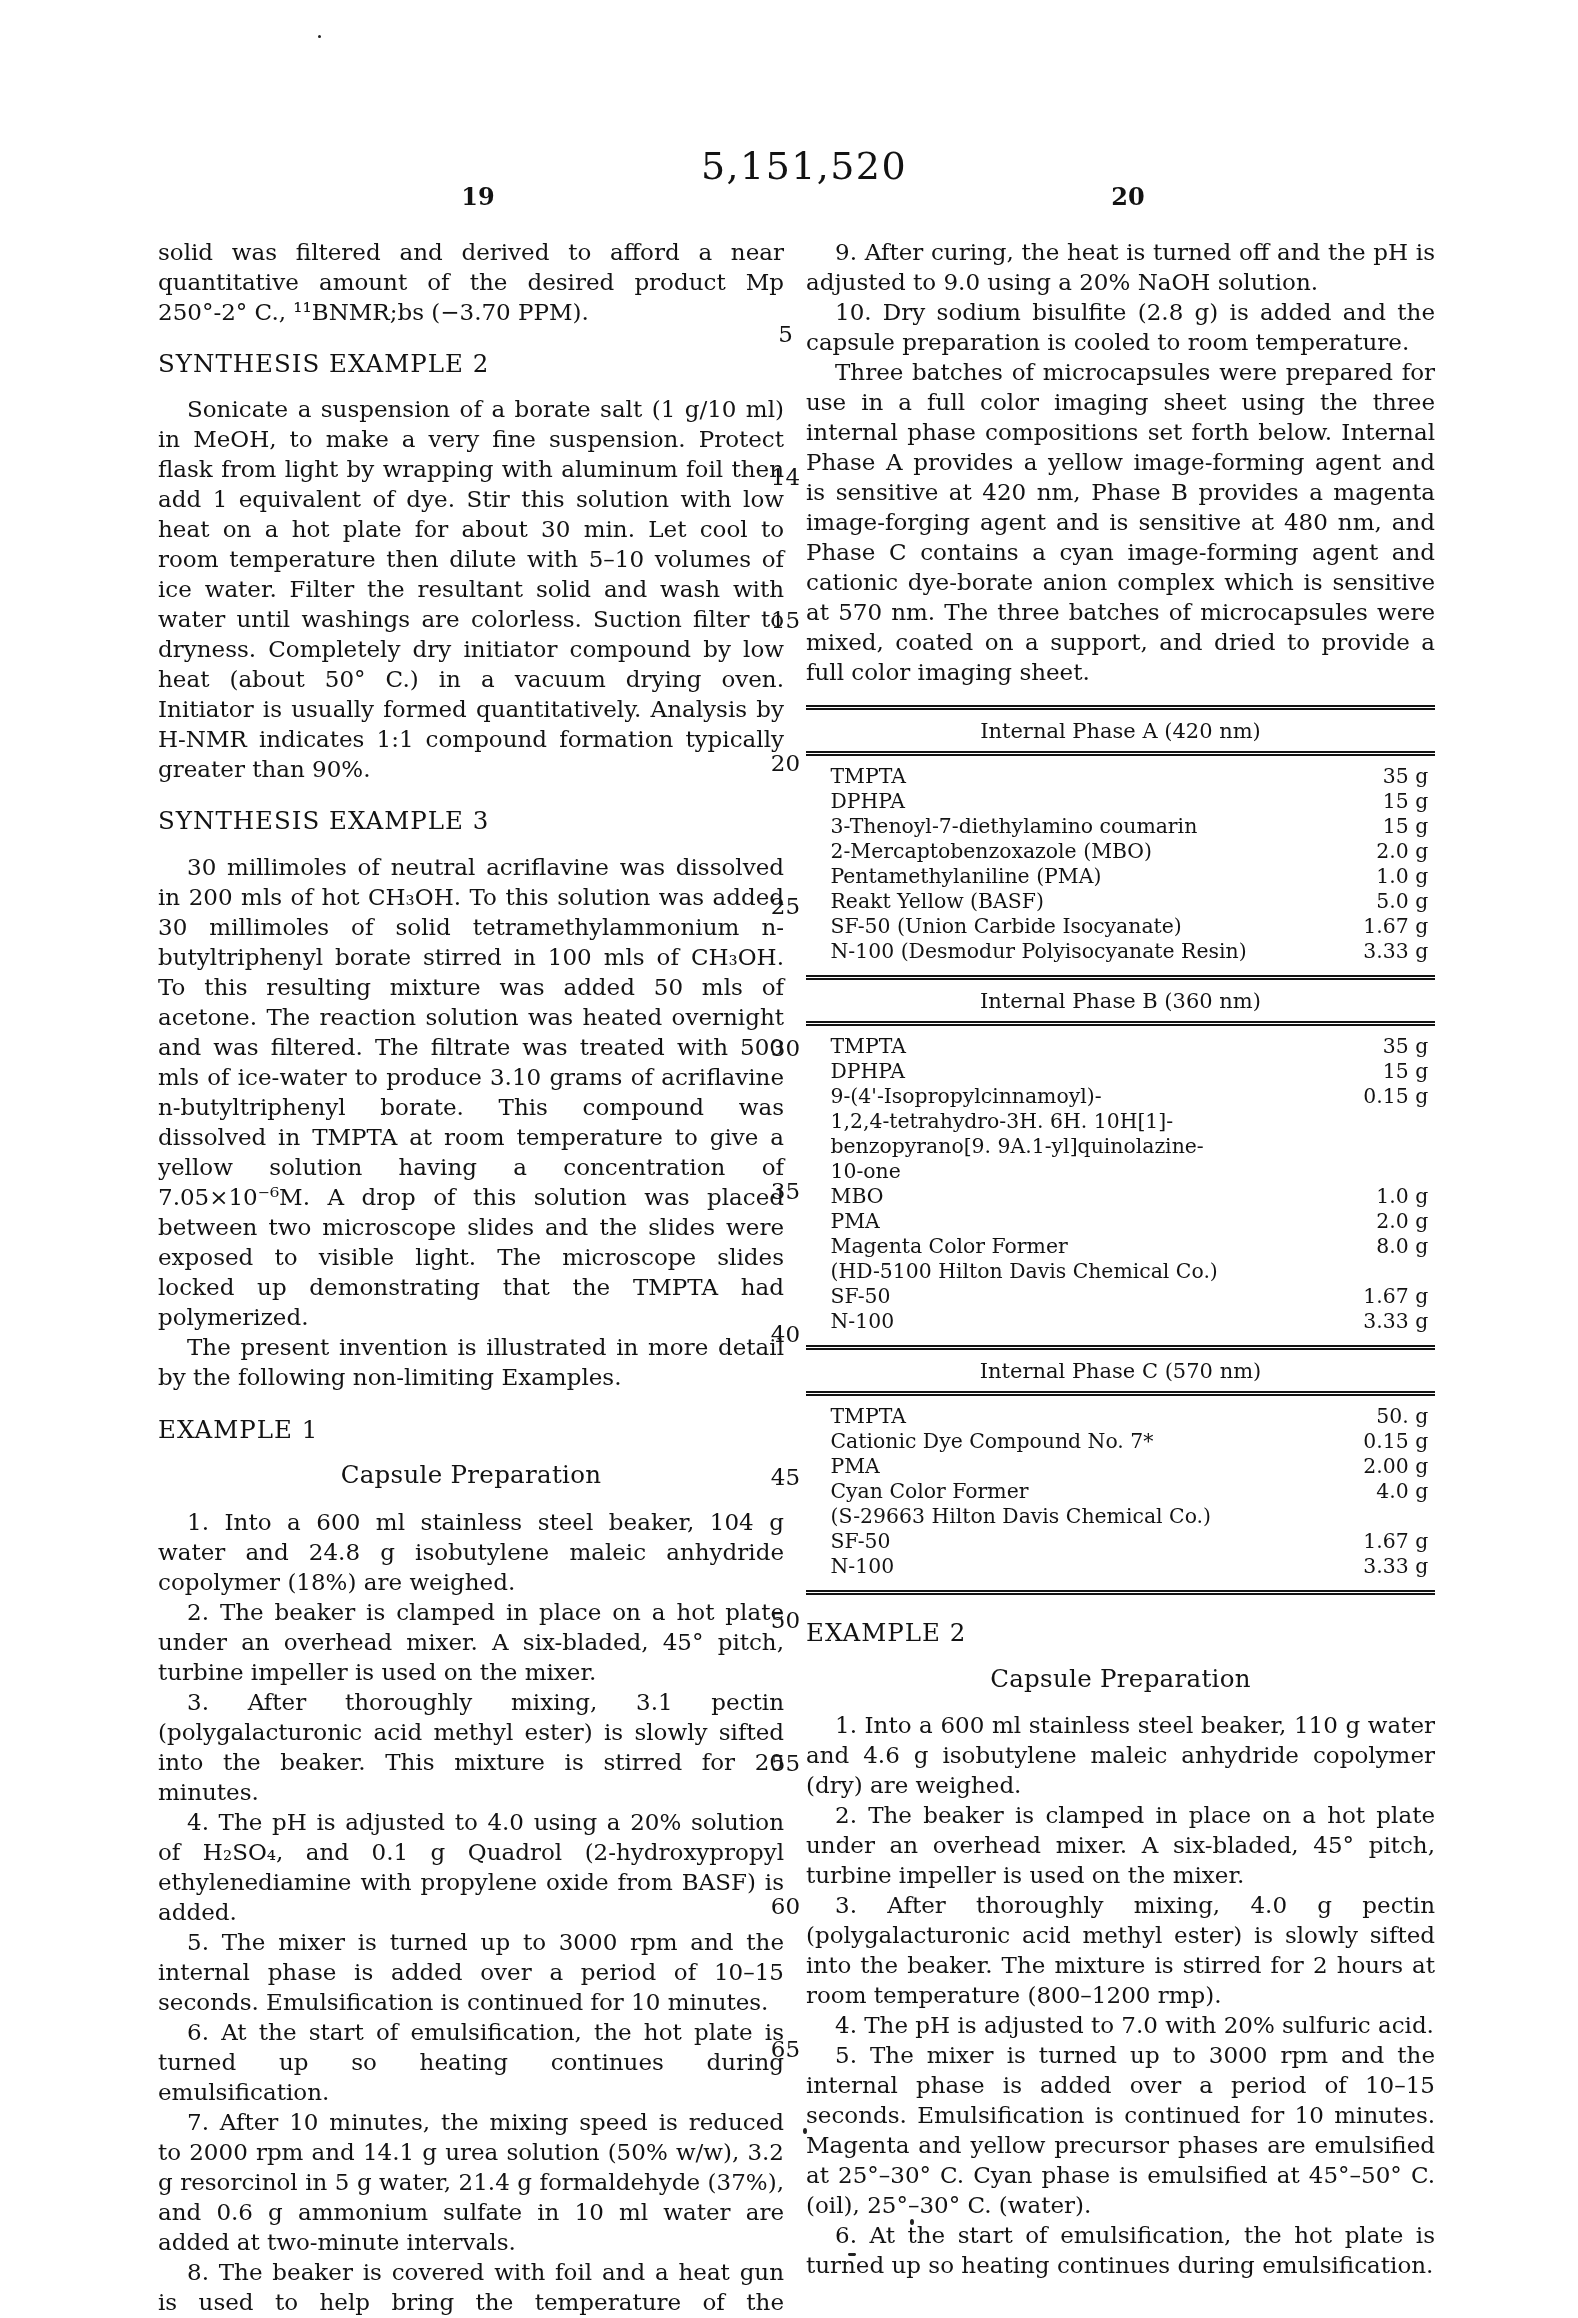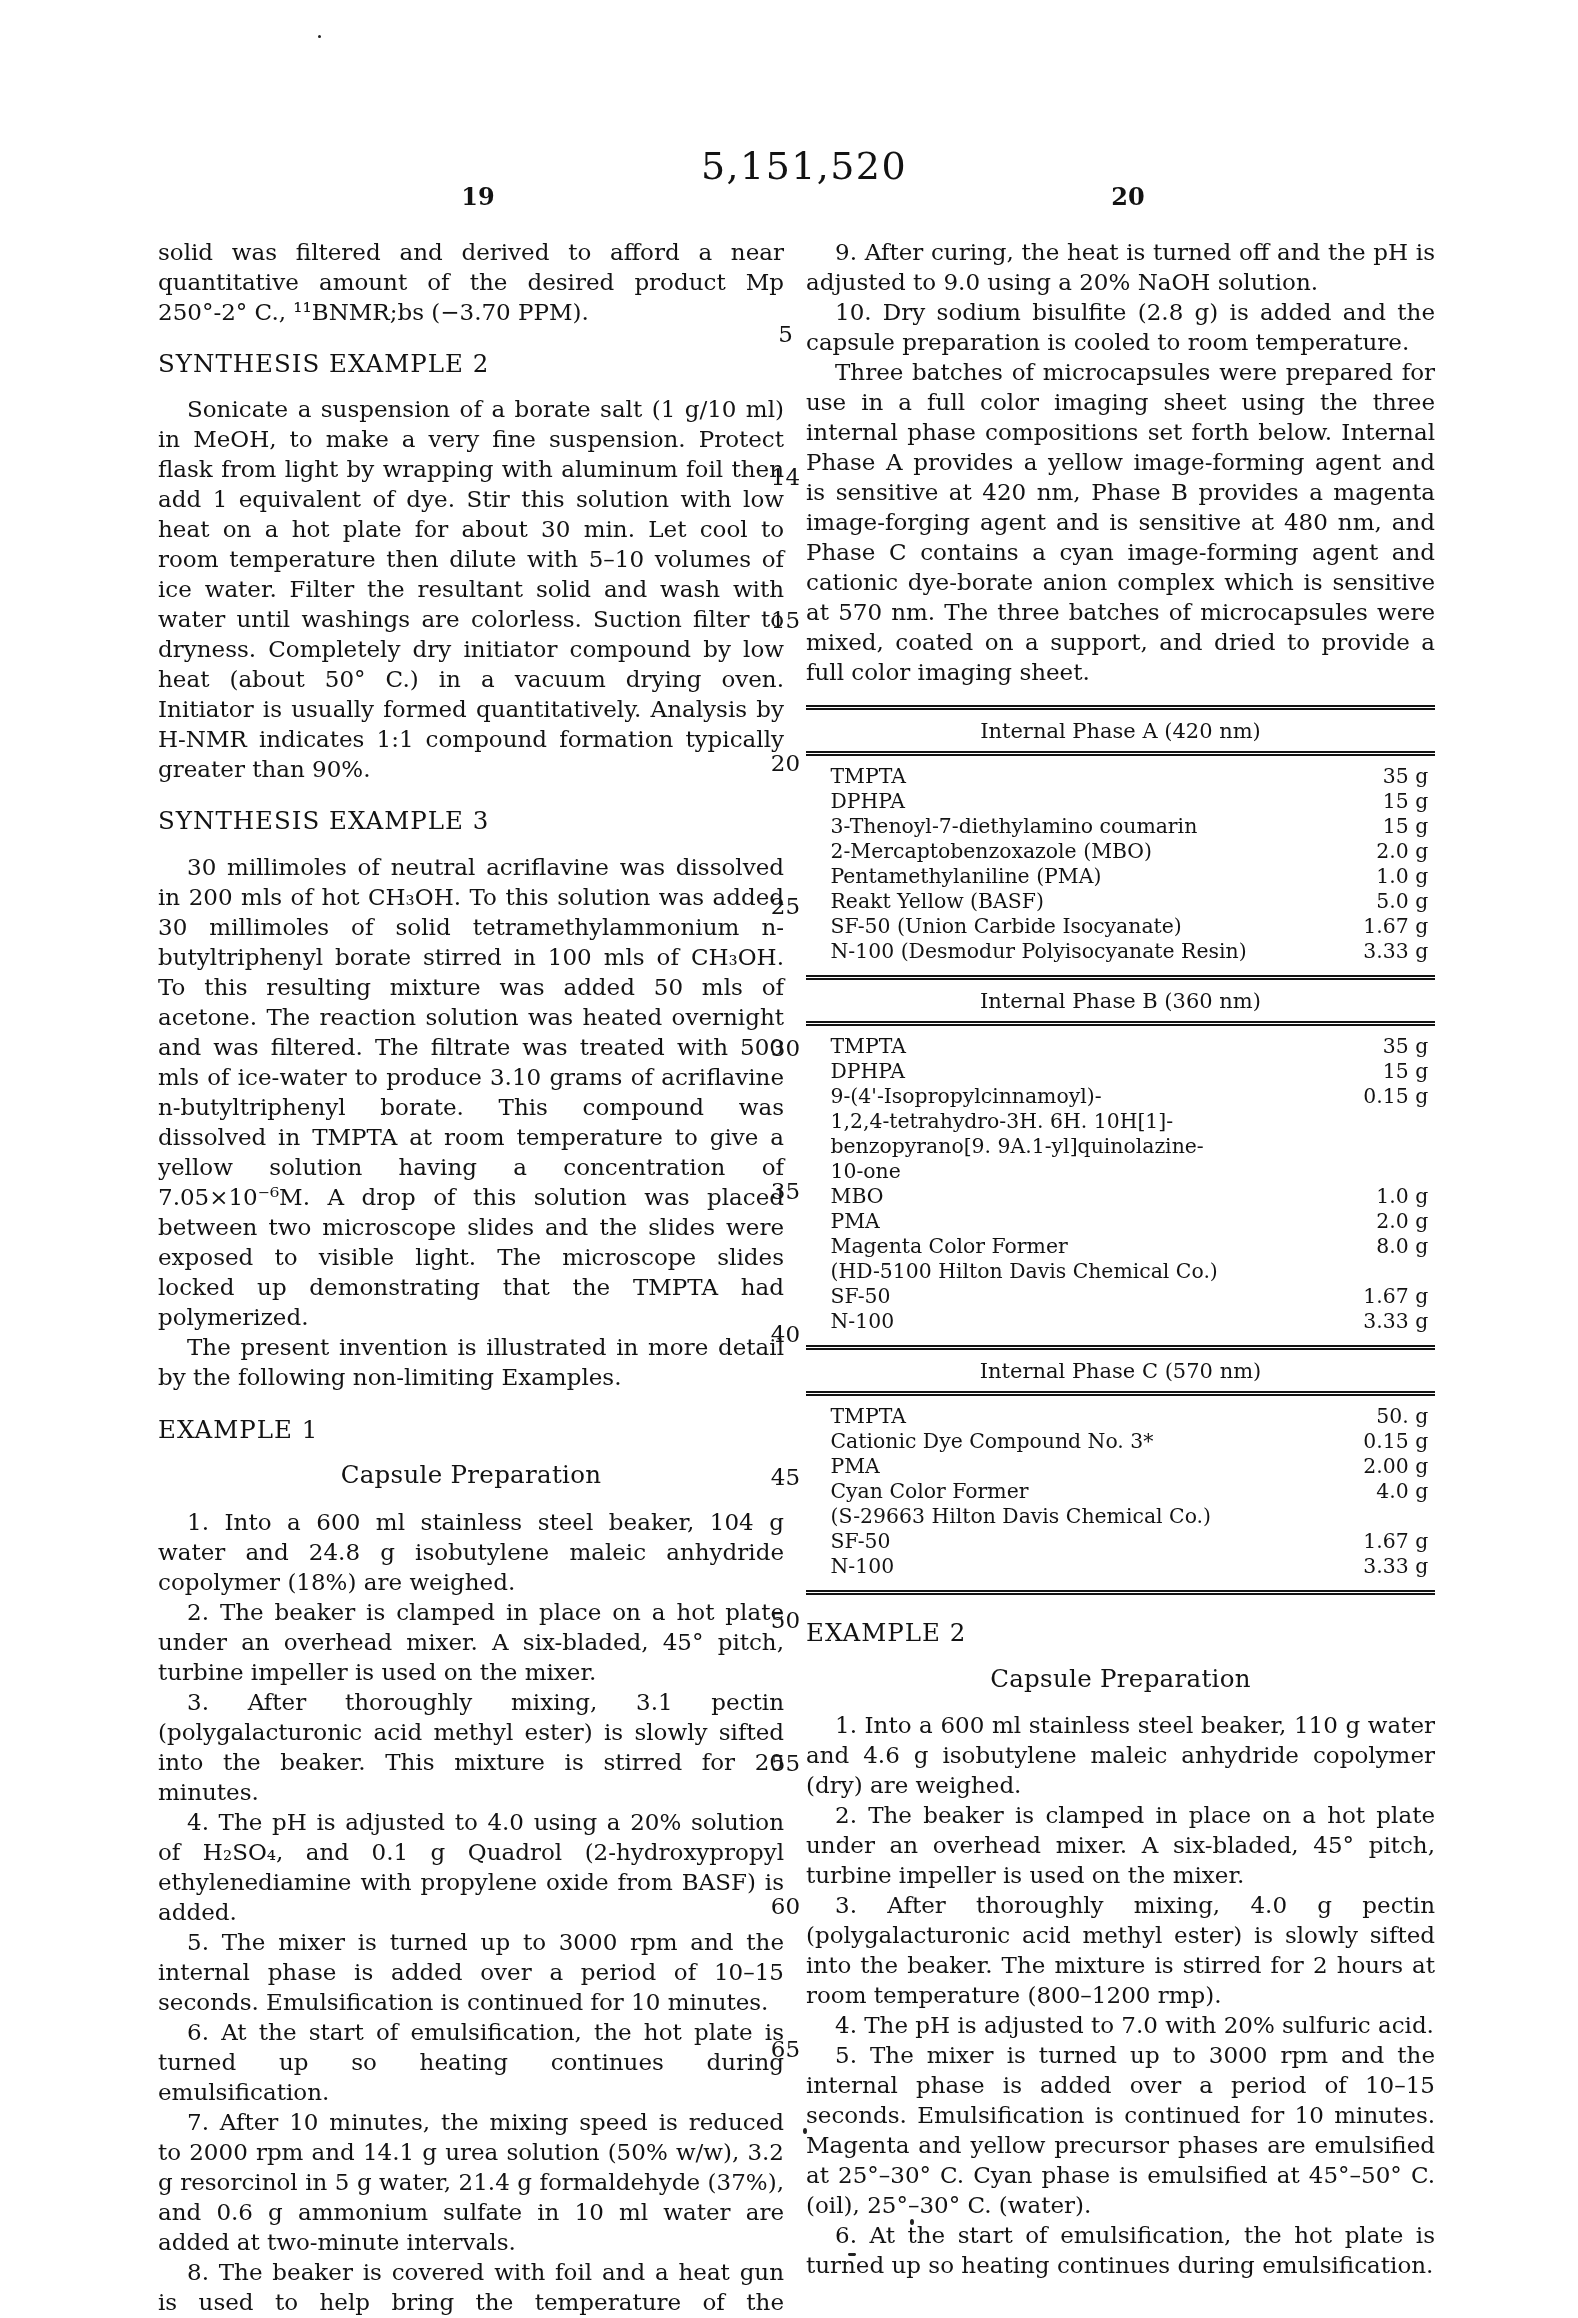--- a/index.html
+++ b/index.html
@@ -202,21 +202,21 @@
           </div>
       </div>
       <div class="ptable">
         <div class="ptitle">Internal Phase C (570 nm)</div>
         <div class="prows">
             <div class="trow">
               <div class="tname">TMPTA</div>
               <div class="tamount">50. g</div>
             </div>
             <div class="trow">
-              <div class="tname">Cationic Dye Compound No. 3*</div>
+              <div class="tname">Cationic Dye Compound No. 7*</div>
               <div class="tamount">0.15 g</div>
             </div>
             <div class="trow">
               <div class="tname">PMA</div>
               <div class="tamount">2.00 g</div>
             </div>
             <div class="trow">
               <div class="tname">Cyan Color Former
 (S-29663 Hilton Davis Chemical Co.)</div>
               <div class="tamount">4.0 g</div>

